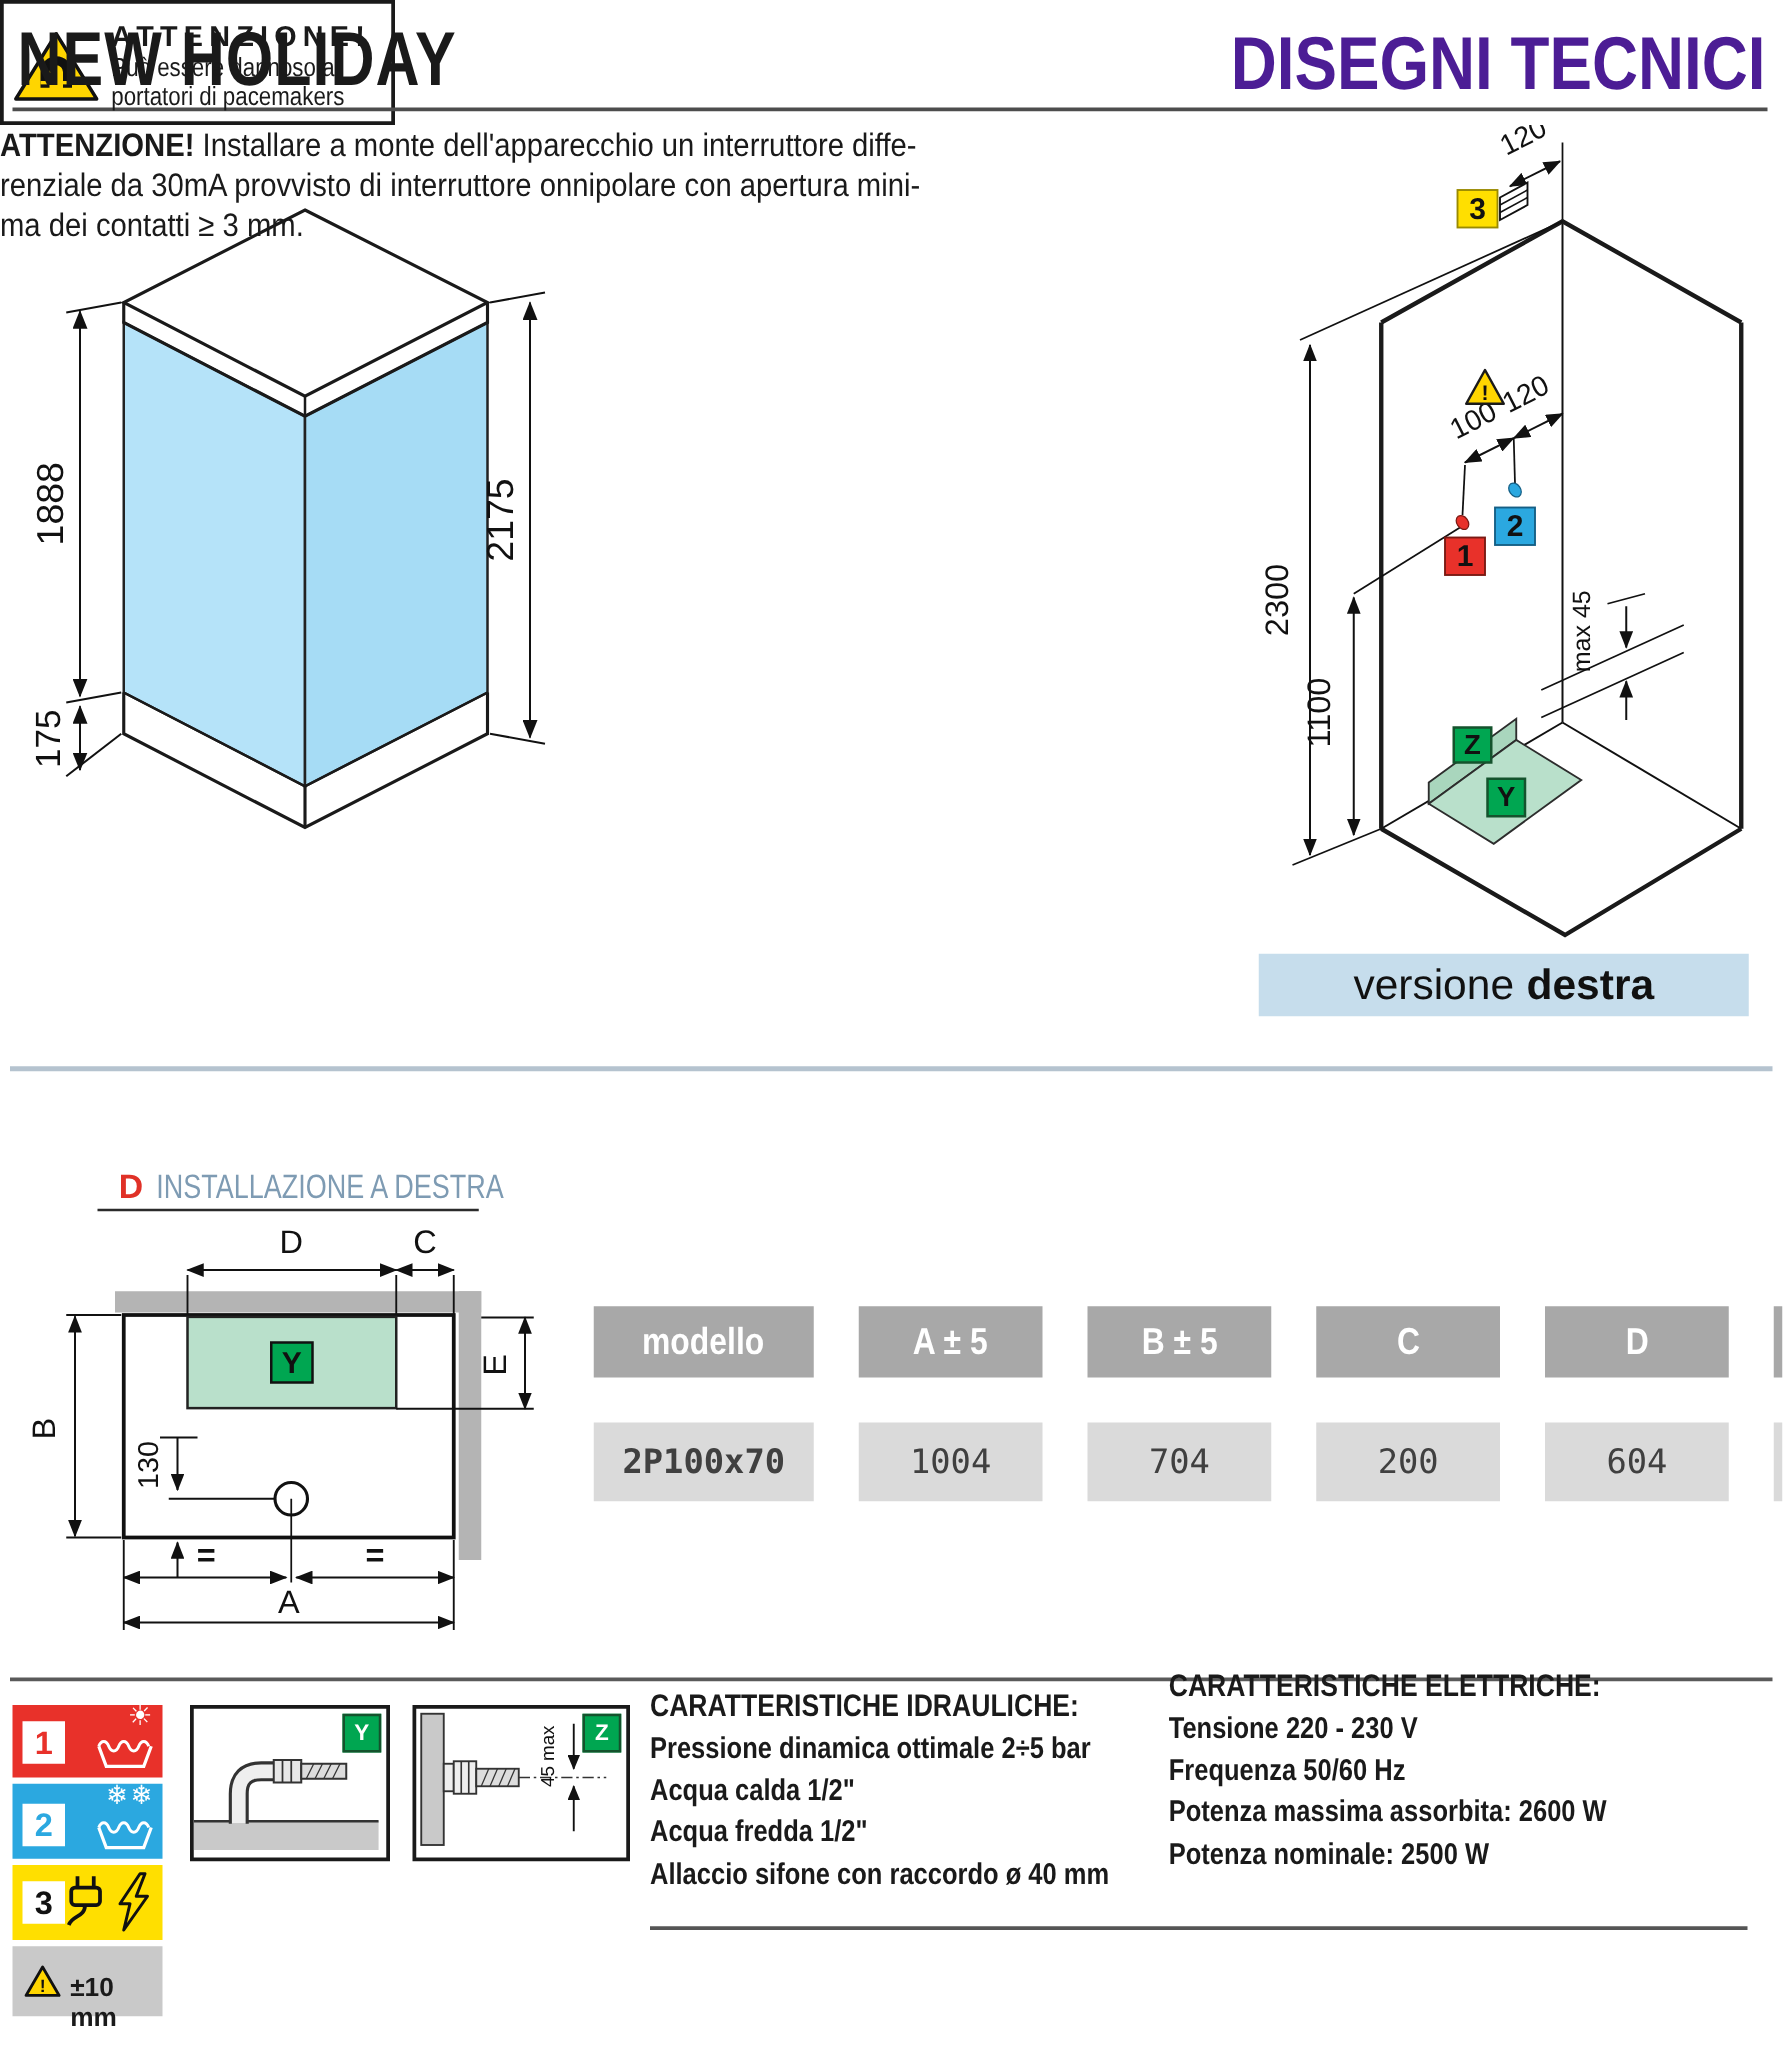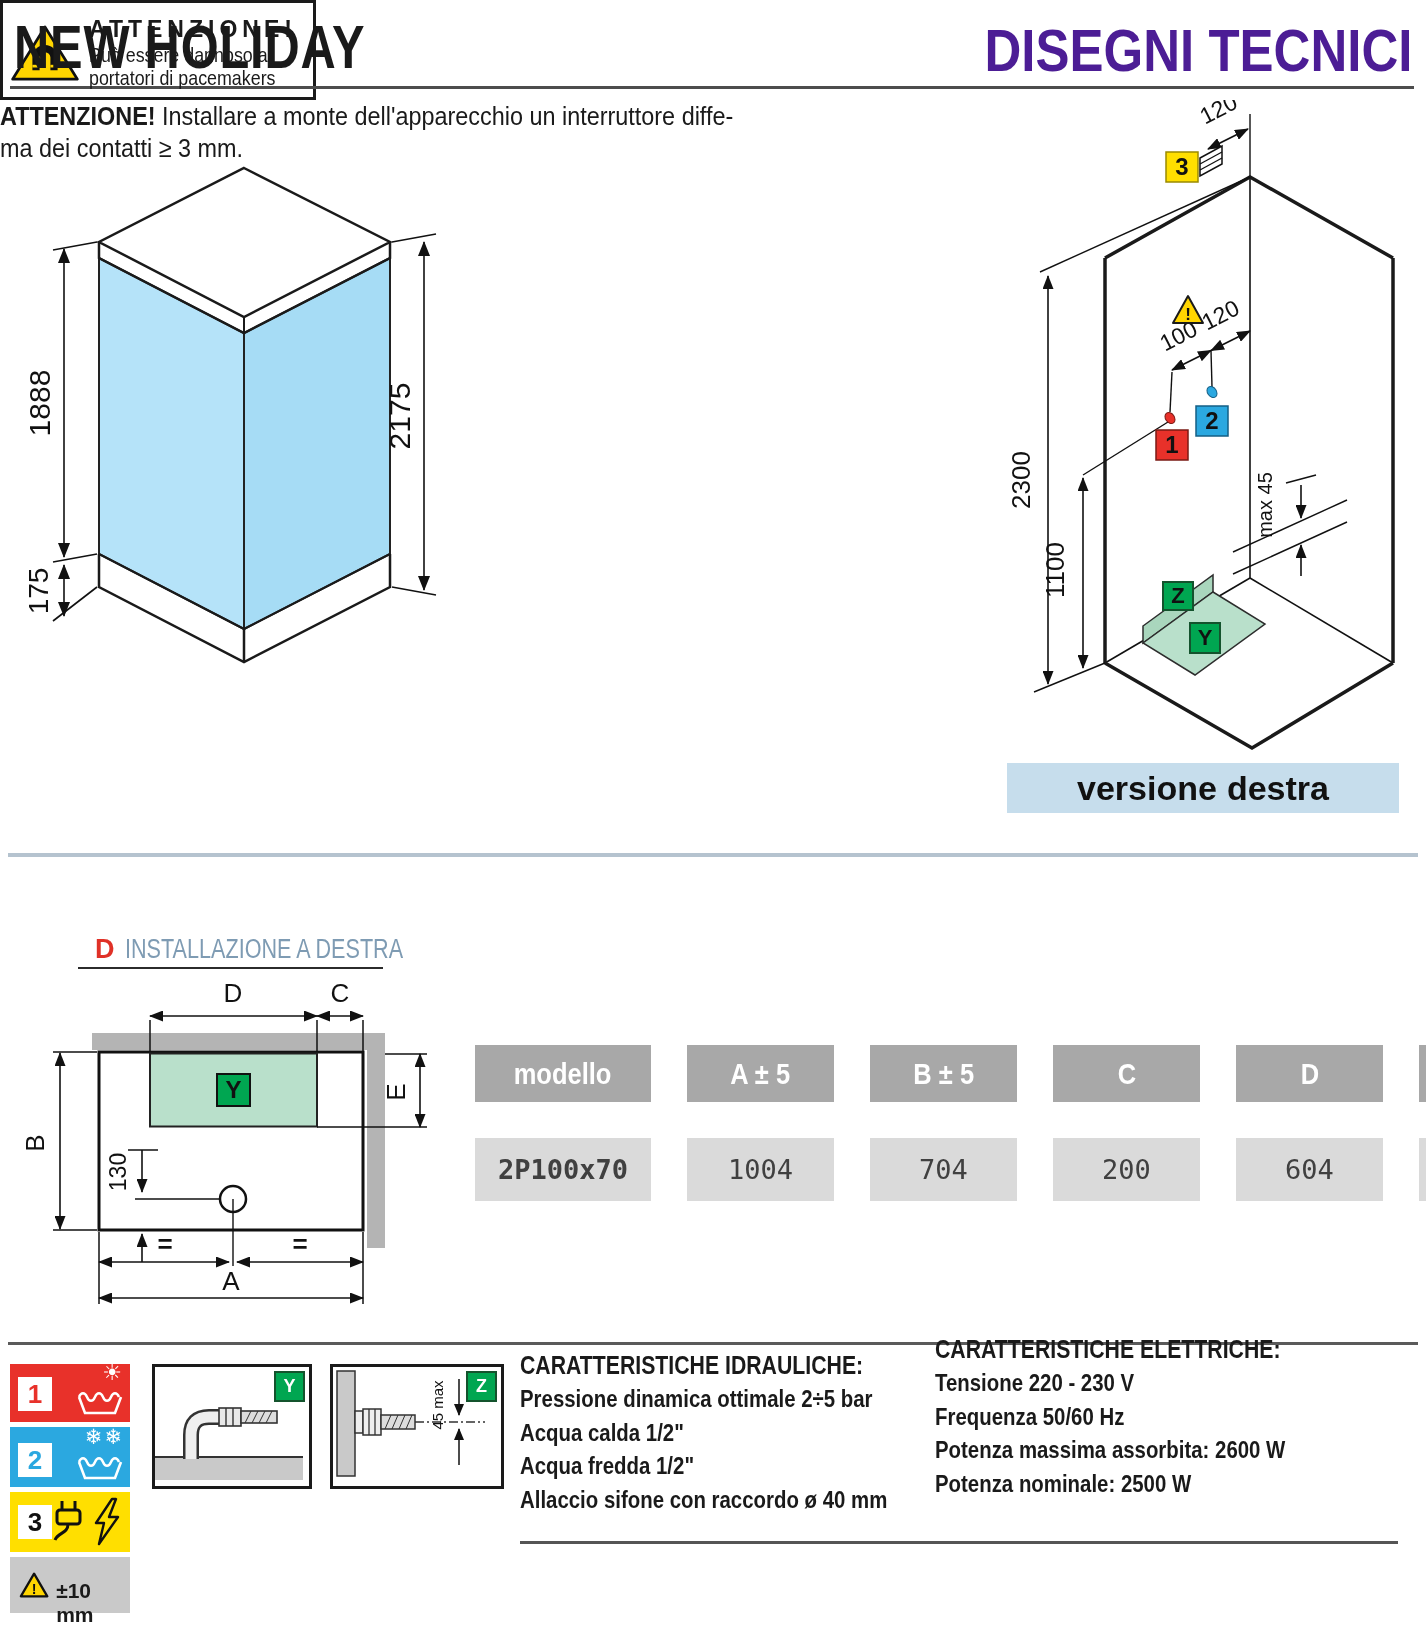--- a/index.html
+++ b/index.html
@@ -9,21 +9,21 @@
   .cx{display:inline-block;transform:scaleX(.8);transform-origin:0 50%;white-space:nowrap;}
   .cx85{display:inline-block;transform:scaleX(.85);transform-origin:0 50%;white-space:nowrap;}
   .cx85c{display:inline-block;transform:scaleX(.85);transform-origin:50% 50%;white-space:nowrap;}
   .cx90{display:inline-block;transform:scaleX(.9);transform-origin:0 50%;white-space:nowrap;}
   .rule{position:absolute;}
   #hdr-title{left:14px;top:12px;font-size:61px;font-weight:700;letter-spacing:1px;}
   #hdr-sub{right:14px;top:16px;font-size:60px;font-weight:700;color:#4c1d95;}
   #hdr-sub .cx85{transform-origin:100% 50%;}
   .banner{left:1007px;top:763px;width:392px;height:50px;line-height:50px;text-align:center;
           font-size:34px;color:#111;}
-  .banner .n{font-weight:700;margin-right:10px;}
+  .banner .n{font-weight:400;margin-right:10px;}
   .banner .b{font-weight:700;}
   .plan-title{left:95px;top:934px;font-size:27px;white-space:nowrap;}
   .plan-title .d{color:#e03127;font-weight:700;margin-right:10px;}
   .plan-title .t{color:#7e9bb3;font-weight:400;}
   
   #dim-table{left:475px;top:1045px;width:931px;display:grid;
              grid-template-columns:176px 147px 147px 147px 147px 147px;column-gap:4px;row-gap:13px;gap:36px;}
   #dim-table .hc{height:57px;background:#a8a8a8;color:#fff;font-size:30px;font-weight:700;
                  display:flex;align-items:center;justify-content:center;}
   #dim-table .dc{height:63px;background:#dadada;color:#404040;font-size:27px;
@@ -350,16 +350,17 @@
     <div class="sl"><span class="cx85">Tensione 220 - 230 V</span></div>
     <div class="sl"><span class="cx85">Frequenza 50/60 Hz</span></div>
     <div class="sl"><span class="cx85">Potenza massima assorbita: 2600 W</span></div>
     <div class="sl"><span class="cx85">Potenza nominale: 2500 W</span></div>
   </div>
 
   <div class="rule" style="left:520px;top:1541px;width:878px;height:2.5px;background:#555;"></div>
 
   <div id="warn-par">
     <div><span class="cx90"><b>ATTENZIONE!</b> <span>Installare a monte dell'apparecchio un interruttore diffe-</span></span></div>
+    <div><span class="cx90">renziale da 30mA provvisto di interruttore onnipolare con apertura mini-</span></div>
     <div><span class="cx90">ma dei contatti ≥ 3 mm.</span></div>
   </div>
 
 </div>
 
 </body></html>

